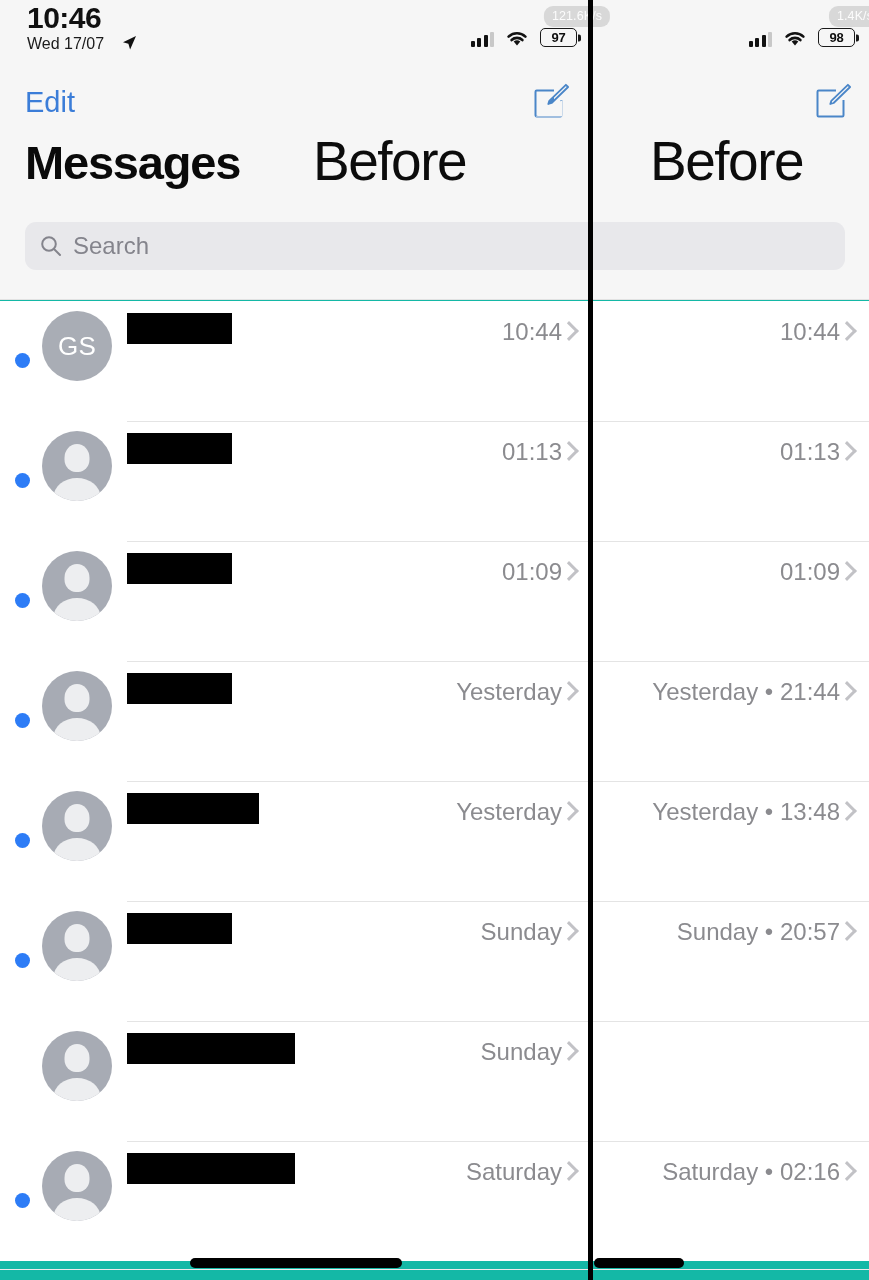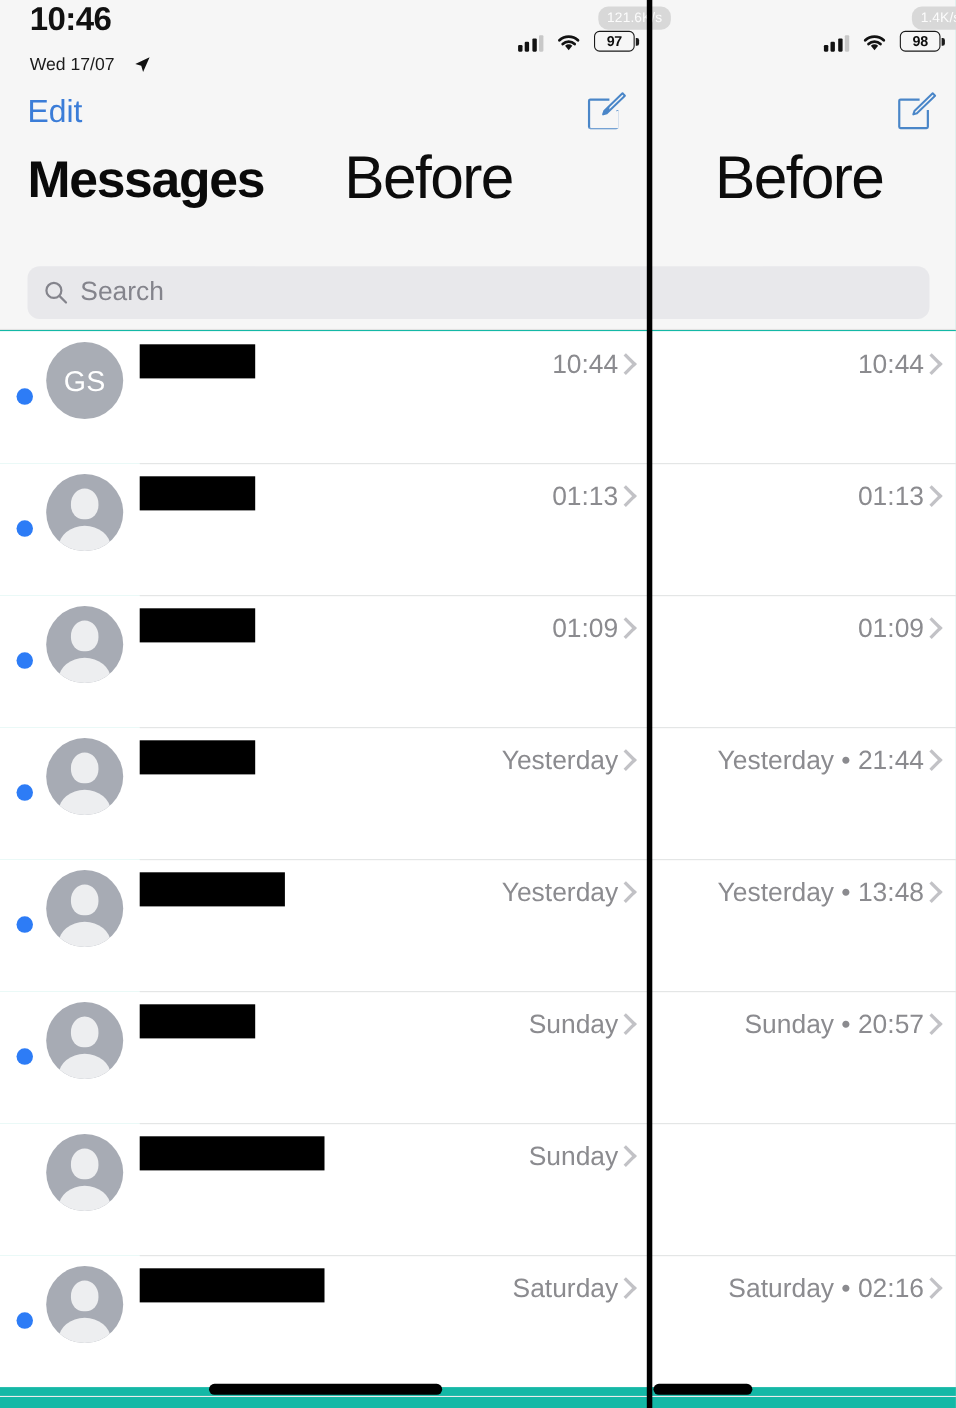--- a/index.html
+++ b/index.html
@@ -20,21 +20,21 @@
   }
 
   
   .statusbar { position: absolute; left:0; top:0; width:869px; height:62px; }
 
   .clock-block { position: absolute; left: 27px; top: 2px; }
   .clock-time {
     font-size: 30px; font-weight: bold; color: #111; letter-spacing: -0.5px;
     line-height: 32px;
   }
-  .clock-date-row { display: flex; align-items: center; gap: 16px; margin-top: 16px; }
+  .clock-date-row { display: flex; align-items: center; gap: 16px; margin-top: 0px; }
   .clock-date { font-size: 16px; color: #1b1b1b; line-height: 17px; }
   .loc-arrow { display:block; }
 
   .status-right { position: absolute; top: 6px; height: 50px; }
   .status-right.left-panel { right: 292px; }
   .status-right.right-panel { right: 14px; }
 
   .netspeed {
     display: inline-block;
     background: #d8d8d8; color: #fcfcfc;
@@ -83,21 +83,21 @@
   .annot {
     position: absolute; font-size: 55px; font-weight: normal;
     color: #0c0c0c; letter-spacing: -1.5px; line-height: 62px;
   }
   .annot.before { left: 313px; top: 68px; }
   .annot.after  { left: 650px; top: 68px; }
 
   
   .search-wrap { position: absolute; left: 0; top: 212px; width: 869px; height: 88px; }
   .search-field {
-    position: absolute; left: 25px; top: 30px;
+    position: absolute; left: 25px; top: 10px;
     width: 820px; height: 48px;
     background: #e8e8eb; border-radius: 11px;
     display: flex; align-items: center; padding-left: 14px; gap: 10px;
   }
   .search-placeholder { font-size: 24px; color: #84848c; line-height: 26px; }
 
   
   .list { position: absolute; left: 0; top: 301px; width: 869px; }
 
   .row { position: relative; width: 869px; height: 120px; background: #ffffff; }

